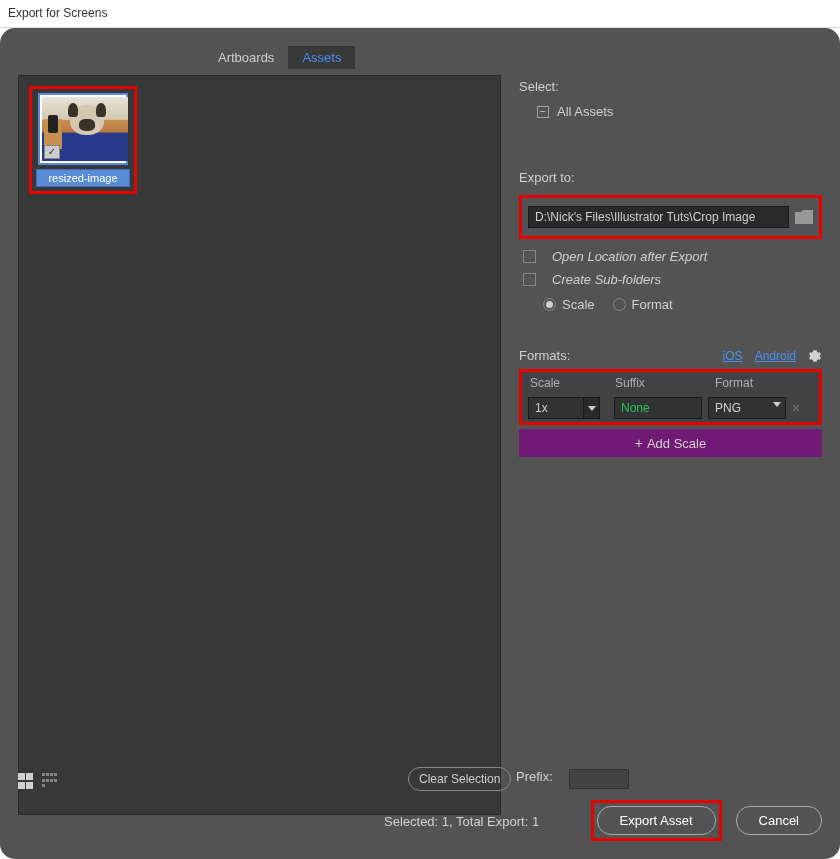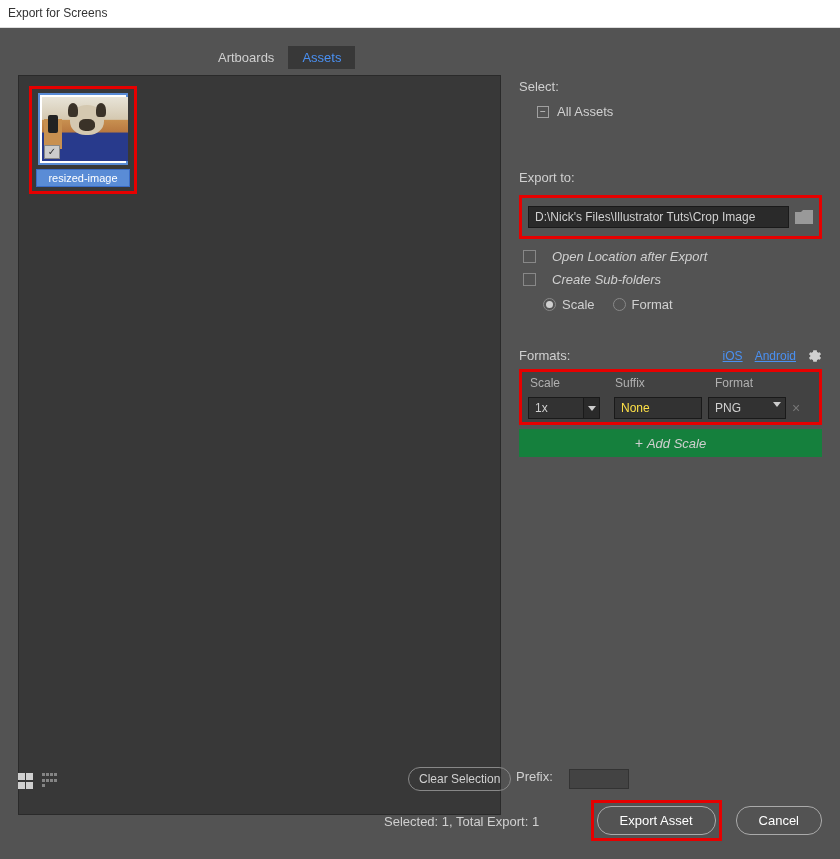--- a/index.html
+++ b/index.html
@@ -1,18 +1,18 @@
 <!DOCTYPE html>
 <html><head>
 <meta charset="utf-8">
 <style>
 * { box-sizing: border-box; margin: 0; padding: 0; font-family: -apple-system, BlinkMacSystemFont, "Segoe UI", Arial, sans-serif; }
 body { background: #fff; width: 840px; height: 859px; overflow: hidden; }
 .title-bar { background: #fff; padding: 6px 8px; font-size: 12px; color: #333; border-bottom: 1px solid #ddd; height: 28px; }
-.dialog-body { background: #535353; height: 831px; padding: 18px; position: relative; color: #d0d0d0; }
+.dialog-body { background: #535353; height: 831px; padding: 18px; position: relative; color: #d0d0d0; border-radius: 15px; }
 .main-area { display: flex; gap: 18px; height: 740px; }
 .left-panel { flex: 1; display: flex; flex-direction: column; }
 .right-panel { width: 303px; display: flex; flex-direction: column; }
 .tabs { display: flex; margin-left: 186px; margin-bottom: 6px; }
 .tab { padding: 4px 14px; font-size: 13px; cursor: pointer; }
 .tab-inactive { color: #d0d0d0; background: #535353; }
 .tab-active { color: #4a90f2; background: #383838; }
 .thumb-area { background: #383838; flex: 1; border: 1px solid #2a2a2a; padding: 10px; position: relative; }
 .thumb-container { width: 108px; position: relative; border: 3px solid #e60000; padding: 4px; }
 .thumb-box { width: 90px; margin: 0 auto; border: 2px solid #5a8cd6; background: #fff; padding: 2px; position: relative; }
@@ -46,26 +46,26 @@
 .gear-icon { width:14px; height:14px; display:inline-block; color:#d0d0d0; }
 .formats-grid { border: 3px solid #e60000; }
 .grid-header { display: flex; background: #424242; font-size: 12px; color: #b0b0b0; }
 .grid-header > div { padding: 4px 8px; }
 .col-scale { width: 85px; }
 .col-suffix { width: 100px; }
 .col-format { width: 85px; }
 .grid-row { display: flex; align-items: center; background: #424242; padding: 3px 0; }
 .grid-input { background: #323232; border: 1px solid #1a1a1a; color: #d0d0d0; font-size: 12px; padding: 3px 6px; height: 22px; margin-left: 6px; display:flex; align-items:center; }
 .scale-input { width: 72px; position:relative; }
-.suffix-input { width: 88px; color: #fde047; margin-left: 14px; }
+.suffix-input { width: 88px; color: #22c55e; margin-left: 14px; }
 .format-input { width: 78px; position:relative; }
 .dd-arrow { position:absolute; right:4px; top:4px; width:0; height:0; border-left:4px solid transparent; border-right:4px solid transparent; border-top:5px solid #ccc; }
 .dd-box { position:absolute; right:0; top:0; width:16px; height:20px; background:#2a2a2a; border-left:1px solid #1a1a1a; display:flex; align-items:center; justify-content:center; }
 .del-x { width:20px; text-align:center; color:#777; font-size:14px; }
-.add-scale-btn { background: #15803d; color: #d0d0d0; font-size: 13px; text-align: center; padding: 6px; margin-top: 4px; cursor: pointer; font-style: italic; }
+.add-scale-btn { background: #701a75; color: #d0d0d0; font-size: 13px; text-align: center; padding: 6px; margin-top: 4px; cursor: pointer; }
 .plus { font-size: 14px; margin-right: 4px; }
 .bottom-left { position:absolute; left:18px; bottom: 70px; display:flex; align-items:center; gap:8px; }
 .view-icon { width:16px; height:16px; display:inline-flex; flex-wrap:wrap; gap:1px; }
 .view-icon span { background:#d0d0d0; }
 .vi-large span { width:7px; height:7px; }
 .vi-small span { width:3px; height:3px; }
 .vi-small { opacity:0.5; }
 .clear-sel-btn { position:absolute; left:408px; bottom:68px; border:1px solid #888; background:none; color:#d0d0d0; font-size:12px; padding:4px 10px; border-radius:12px; cursor:pointer; }
 .prefix-row { position:absolute; left:516px; bottom:70px; display:flex; align-items:flex-start; gap:16px; font-size:13px; }
 .prefix-input { width:60px; height:20px; background:#434343; border:1px solid #333; }

